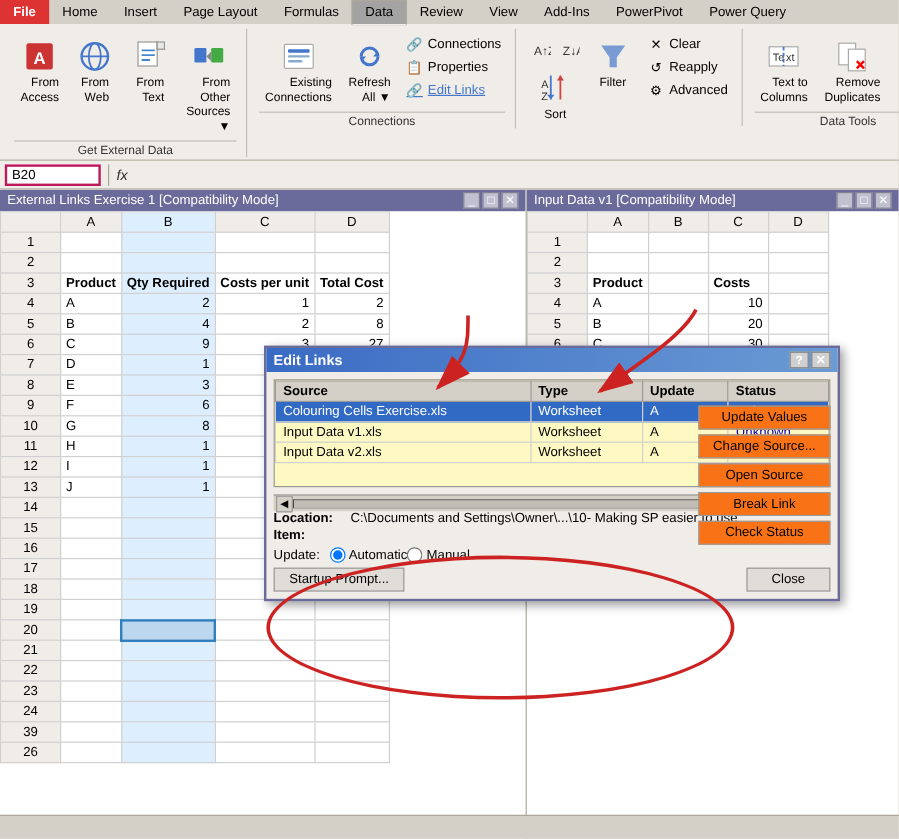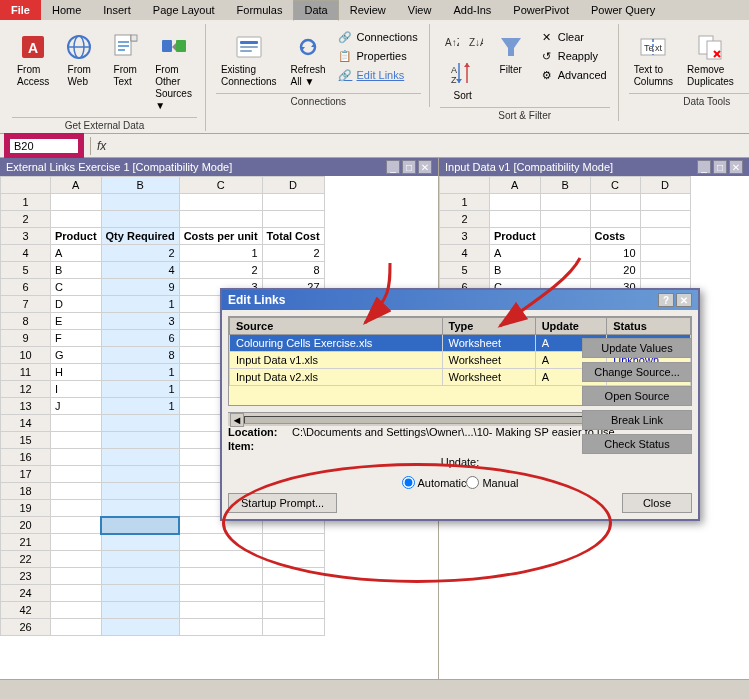--- a/index.html
+++ b/index.html
@@ -10,28 +10,28 @@
     .ribbon-tabs { display: flex; background: #d4d0c8; }
     .ribbon-tab { padding: 3px 10px; font-size: 11px; cursor: pointer; border: 1px solid transparent; }
     .ribbon-tab.active { background: #a3a3a3; border-top: 1px solid #aca899; border-left: 1px solid #aca899; border-right: 1px solid #aca899; border-bottom: 1px solid #f0ede8; margin-bottom: -1px; }
     .ribbon-tab.file { background: #d33; color: white; font-weight: bold; padding: 3px 10px; }
     .ribbon-content { display: flex; align-items: flex-start; padding: 4px 4px 2px 4px; gap: 2px; }
     .ribbon-group { display: flex; flex-direction: column; align-items: center; border-right: 1px solid #c0bdb5; padding: 0 8px; min-height: 70px; justify-content: space-between; }
     .ribbon-group-label { font-size: 10px; color: #333; text-align: center; margin-top: 2px; border-top: 1px solid #c0bdb5; width: 100%; text-align: center; padding-top: 2px; }
     .ribbon-group-items { display: flex; gap: 4px; align-items: flex-start; justify-content: center; flex: 1; padding-top: 4px; }
     .ribbon-btn { display: flex; flex-direction: column; align-items: center; cursor: pointer; padding: 2px 4px; border: 1px solid transparent; border-radius: 2px; }
     .ribbon-btn .icon { width: 32px; height: 32px; display: flex; align-items: center; justify-content: center; font-size: 20px; }
-    .ribbon-btn .label { font-size: 10px; text-align: left; margin-top: 1px; line-height: 1.2; }
+    .ribbon-btn .label { font-size: 10px; text-align: right; margin-top: 1px; line-height: 1.2; }
     .ribbon-btn-small { display: flex; align-items: center; gap: 3px; cursor: pointer; padding: 1px 3px; white-space: nowrap; font-size: 11px; }
     .ribbon-btn-small .sm-icon { width: 16px; height: 16px; display: inline-flex; align-items: center; justify-content: center; }
     .small-btns-col { display: flex; flex-direction: column; gap: 1px; justify-content: center; }
 
     
     .formula-bar { display: flex; align-items: center; background: #f0ede8; border-bottom: 1px solid #aca899; padding: 2px 4px; gap: 4px; height: 24px; }
-    .name-box { width: 80px; border: 6px solid #be185d; padding: 1px 4px; font-size: 11px; background: white; }
+    .name-box { width: 80px; border: 2px solid #be185d; padding: 1px 4px; font-size: 11px; background: white; }
     .formula-bar-sep { width: 1px; height: 18px; background: #aca899; margin: 0 2px; }
     .fx-label { font-style: italic; font-size: 12px; color: #333; }
     .formula-input { flex: 1; border: none; background: transparent; font-size: 11px; outline: none; }
 
     
     .main-area { display: flex; height: calc(699px - 120px); }
 
     
     .spreadsheet { flex: 1; background: white; overflow: hidden; position: relative; border-right: 1px solid #aca899; }
     .sheet-title { background: #6b6b9b; color: white; padding: 2px 6px; font-size: 11px; display: flex; align-items: center; justify-content: space-between; }
@@ -63,25 +63,25 @@
     .dialog-table { width: 100%; border-collapse: collapse; font-size: 11px; }
     .dialog-table th { background: #d4d0c8; border: 1px solid #999; padding: 2px 6px; font-weight: bold; text-align: left; }
     .dialog-table td { border: 1px solid #d0d0d0; padding: 2px 6px; }
     .dialog-table tr.selected-row td { background: #316ac5; color: white; }
     .dialog-table td.blue-text { color: #0000cc; }
     .dialog-scrollbar { height: 14px; background: #d4d0c8; border-top: 1px solid #999; display: flex; align-items: center; padding: 0 2px; }
     .dialog-scrollbar-track { flex: 1; height: 8px; background: #c0bdb5; border: 1px inset #999; border-radius: 1px; }
     .dialog-info { font-size: 11px; margin-bottom: 4px; }
     .dialog-info-row { display: flex; gap: 4px; margin-bottom: 2px; }
     .dialog-info-label { font-weight: bold; min-width: 60px; }
-    .dialog-update-row { display: flex; align-items: center; gap: 8px; margin-bottom: 4px; flex-direction: column; }
+    .dialog-update-row { display: flex; align-items: center; gap: 8px; margin-bottom: 4px; }
     .radio-group { display: flex; align-items: center; }
     .radio-item { display: flex; align-items: center; gap: 3px; }
     .dialog-buttons { display: flex; flex-direction: column; gap: 4px; position: absolute; right: 6px; top: 28px; }
-    .dialog-btn { width: 110px; padding: 3px 8px; background: #a3a3a3; border: 1px solid #999; cursor: pointer; font-size: 11px; text-align: center; }
+    .dialog-btn { width: 110px; padding: 3px 8px; background: #f97316; border: 1px solid #999; cursor: pointer; font-size: 11px; text-align: center; }
     .dialog-bottom-row { display: flex; justify-content: space-between; align-items: center; margin-top: 4px; }
     .startup-btn { padding: 3px 12px; background: #e0ddd8; border: 1px solid #999; cursor: pointer; font-size: 11px; }
     .close-btn { padding: 3px 20px; background: #e0ddd8; border: 1px solid #999; cursor: pointer; font-size: 11px; }
 
     
     .red-arrow { position: absolute; pointer-events: none; z-index: 200; }
 
     
     .status-bar { background: #d4d0c8; border-top: 1px solid #aca899; padding: 1px 4px; font-size: 10px; display: flex; justify-content: space-between; height: 20px; align-items: center; position: absolute; bottom: 0; width: 100%; }
   </style>
@@ -240,21 +240,20 @@
           <div class="ribbon-btn-small">
             <span class="sm-icon">↺</span>
             <span>Reapply</span>
           </div>
           <div class="ribbon-btn-small">
             <span class="sm-icon">⚙</span>
             <span>Advanced</span>
           </div>
         </div>
       </div>
-      <div class="ribbon-group-label">Sort &amp; Filter</div>
     </div>
 
     <div class="ribbon-group">
       <div class="ribbon-group-items">
         <div class="ribbon-btn">
           <div class="icon">
             <svg width="28" height="28" viewBox="0 0 28 28">
               <rect x="2" y="6" width="24" height="16" fill="white" stroke="#aaa"></rect>
               <line x1="14" y1="6" x2="14" y2="22" stroke="#4477cc" stroke-width="1.5" stroke-dasharray="3,2"></line>
               <text x="5" y="18" font-size="9" fill="#333">Te</text>
@@ -478,21 +477,21 @@
               <td></td>
             </tr>
           <tr>
               <td class="row-header">24</td>
               <td></td>
               <td class="col-b"></td>
               <td></td>
               <td></td>
             </tr>
           <tr>
-              <td class="row-header">42</td>
+              <td class="row-header">39</td>
               <td></td>
               <td class="col-b"></td>
               <td></td>
               <td></td>
             </tr>
           <tr>
               <td class="row-header">26</td>
               <td></td>
               <td class="col-b"></td>
               <td></td>

